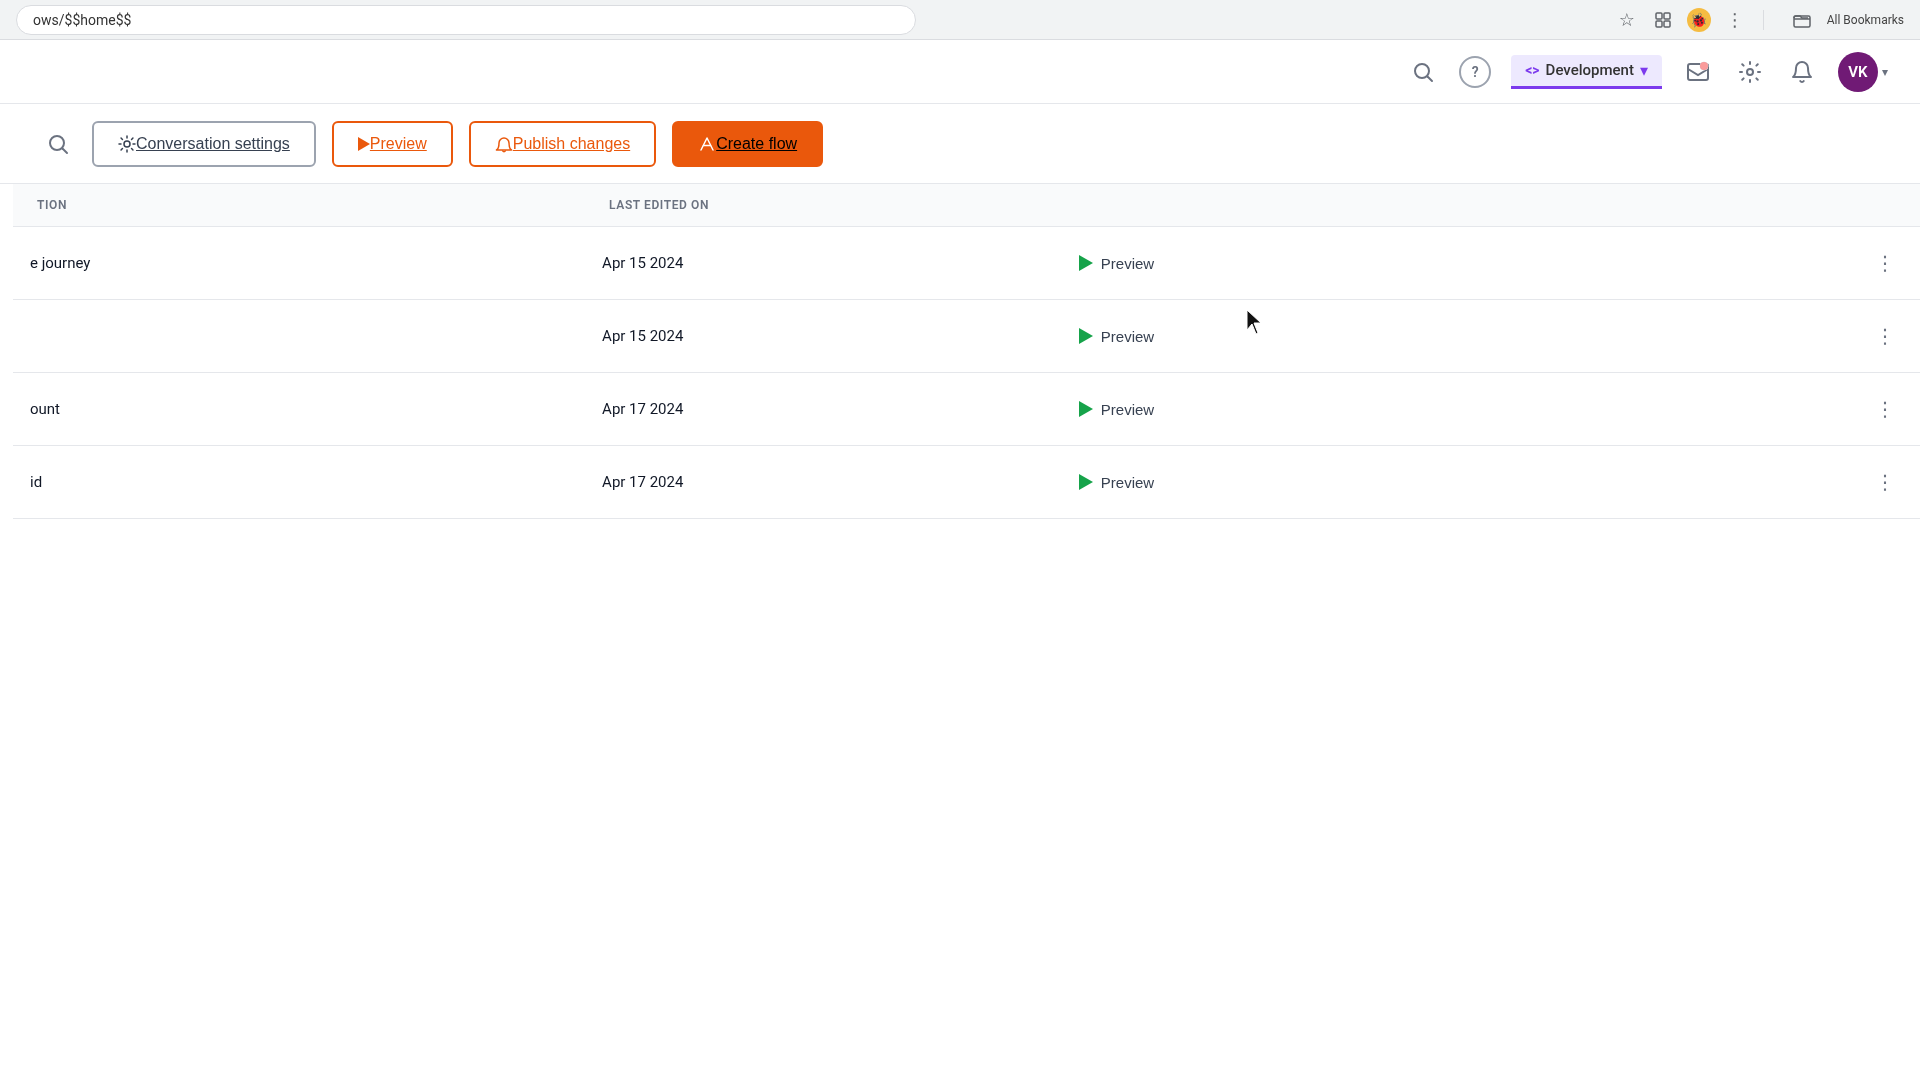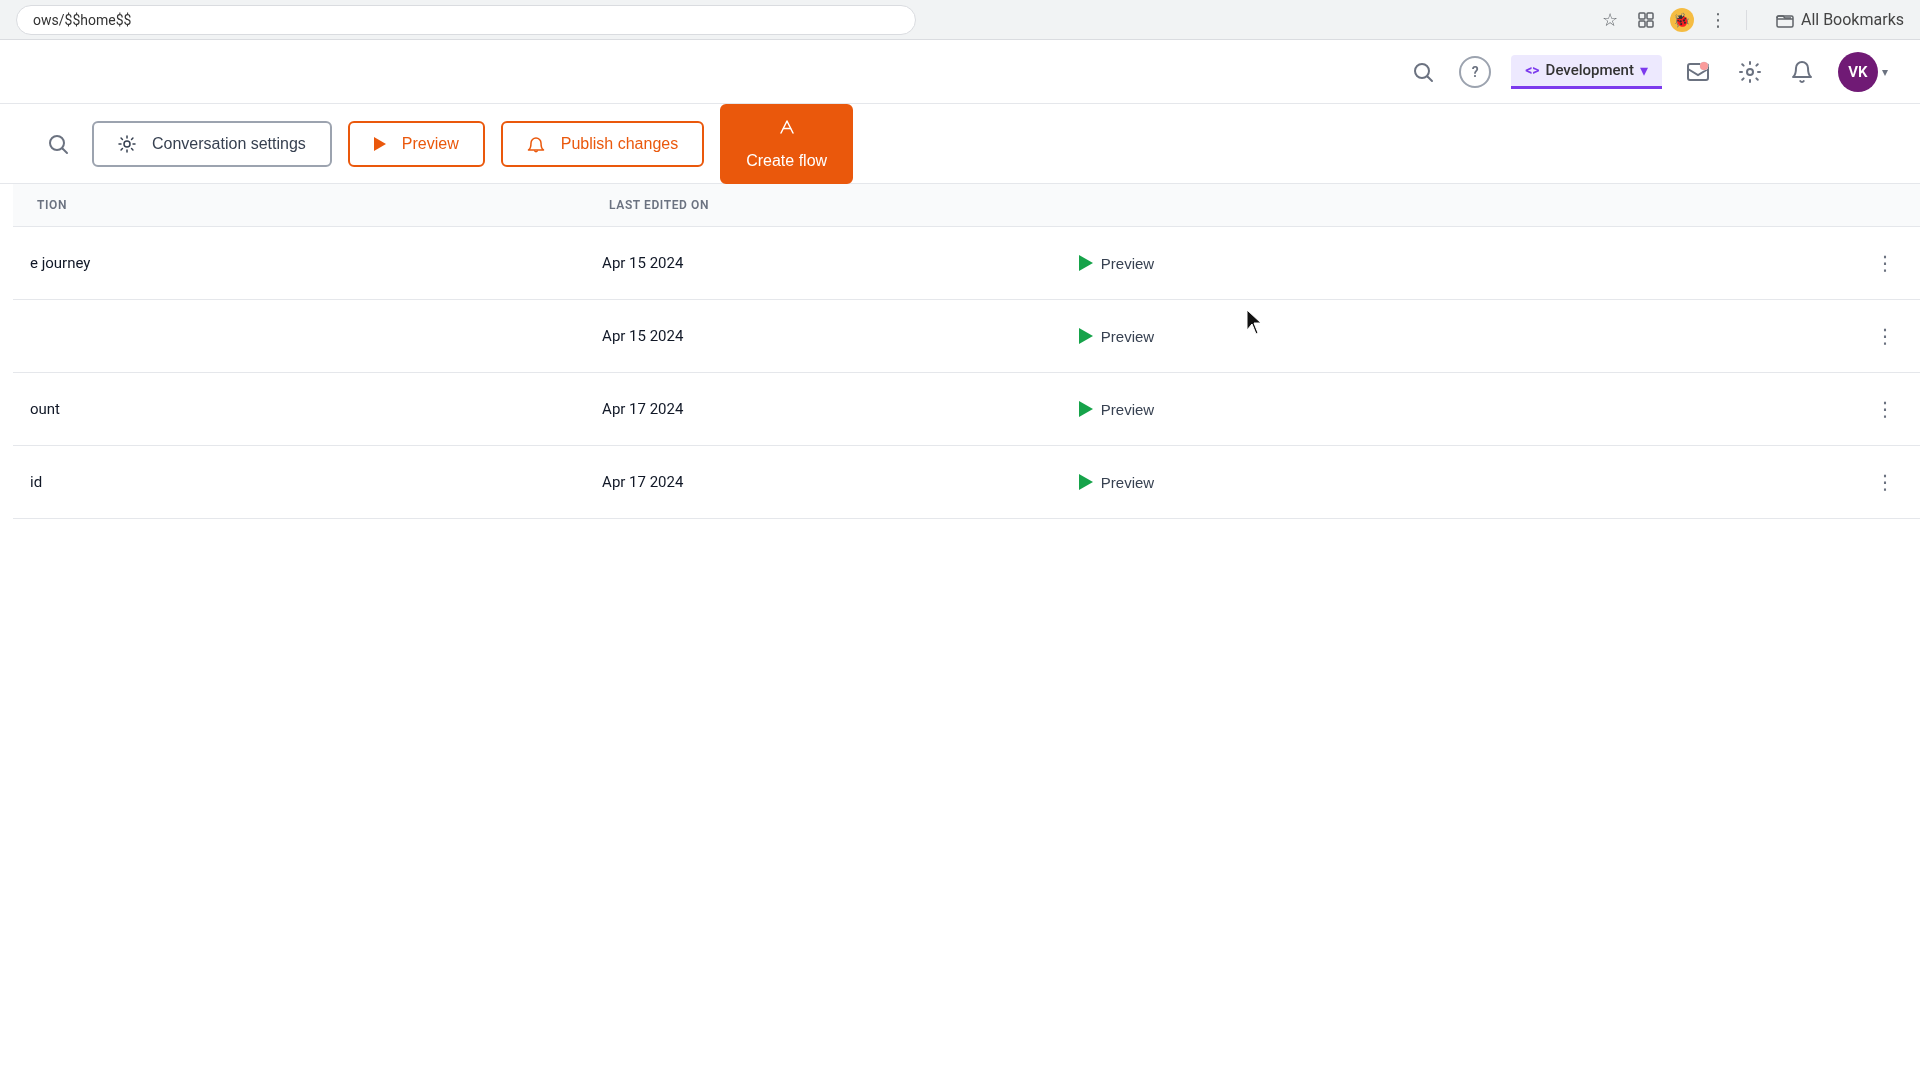--- a/index.html
+++ b/index.html
@@ -49,23 +49,23 @@
     }
     .divider-v {
       width: 1px;
       height: 20px;
       background: #dadce0;
       margin: 0 4px;
     }
     .bookmarks-section {
       display: flex;
       align-items: center;
-      gap: 6px;
+      gap: 15px;
       margin-left: 12px;
-      font-size: 16px;
+      font-size: 12px;
       color: #444;
     }
     .bookmark-icon {
       width: 20px;
       height: 20px;
       display: flex;
       align-items: center;
       justify-content: center;
       color: #5f6368;
     }
@@ -149,45 +149,45 @@
       display: flex;
       align-items: center;
       justify-content: center;
       cursor: pointer;
       color: #6b7280;
       font-size: 20px;
     }
     .btn {
       display: flex;
       align-items: center;
-      gap: 16px;
+      gap: 0;
       padding: 12px 24px;
       border-radius: 6px;
       font-size: 16px;
       font-weight: 500;
       cursor: pointer;
       border: 2px solid transparent;
       transition: all 0.15s;
       white-space: nowrap;
+      text-decoration: underline;
     }
     .btn-outline-gray {
       border-color: #9ca3af;
       background: #fff;
       color: #374151;
     }
     .btn-outline-orange {
       border-color: #ea580c;
       background: #fff;
       color: #ea580c;
     }
     .btn-solid-orange {
       background: #ea580c;
       border-color: #ea580c;
-      color: #ffffff;
-      flex-direction: column;
+      color: #000000;
     }
 
     
     .table-container {
       flex: 1;
       overflow: auto;
       margin-left: 13px;
     }
     table {
       width: 100%;

